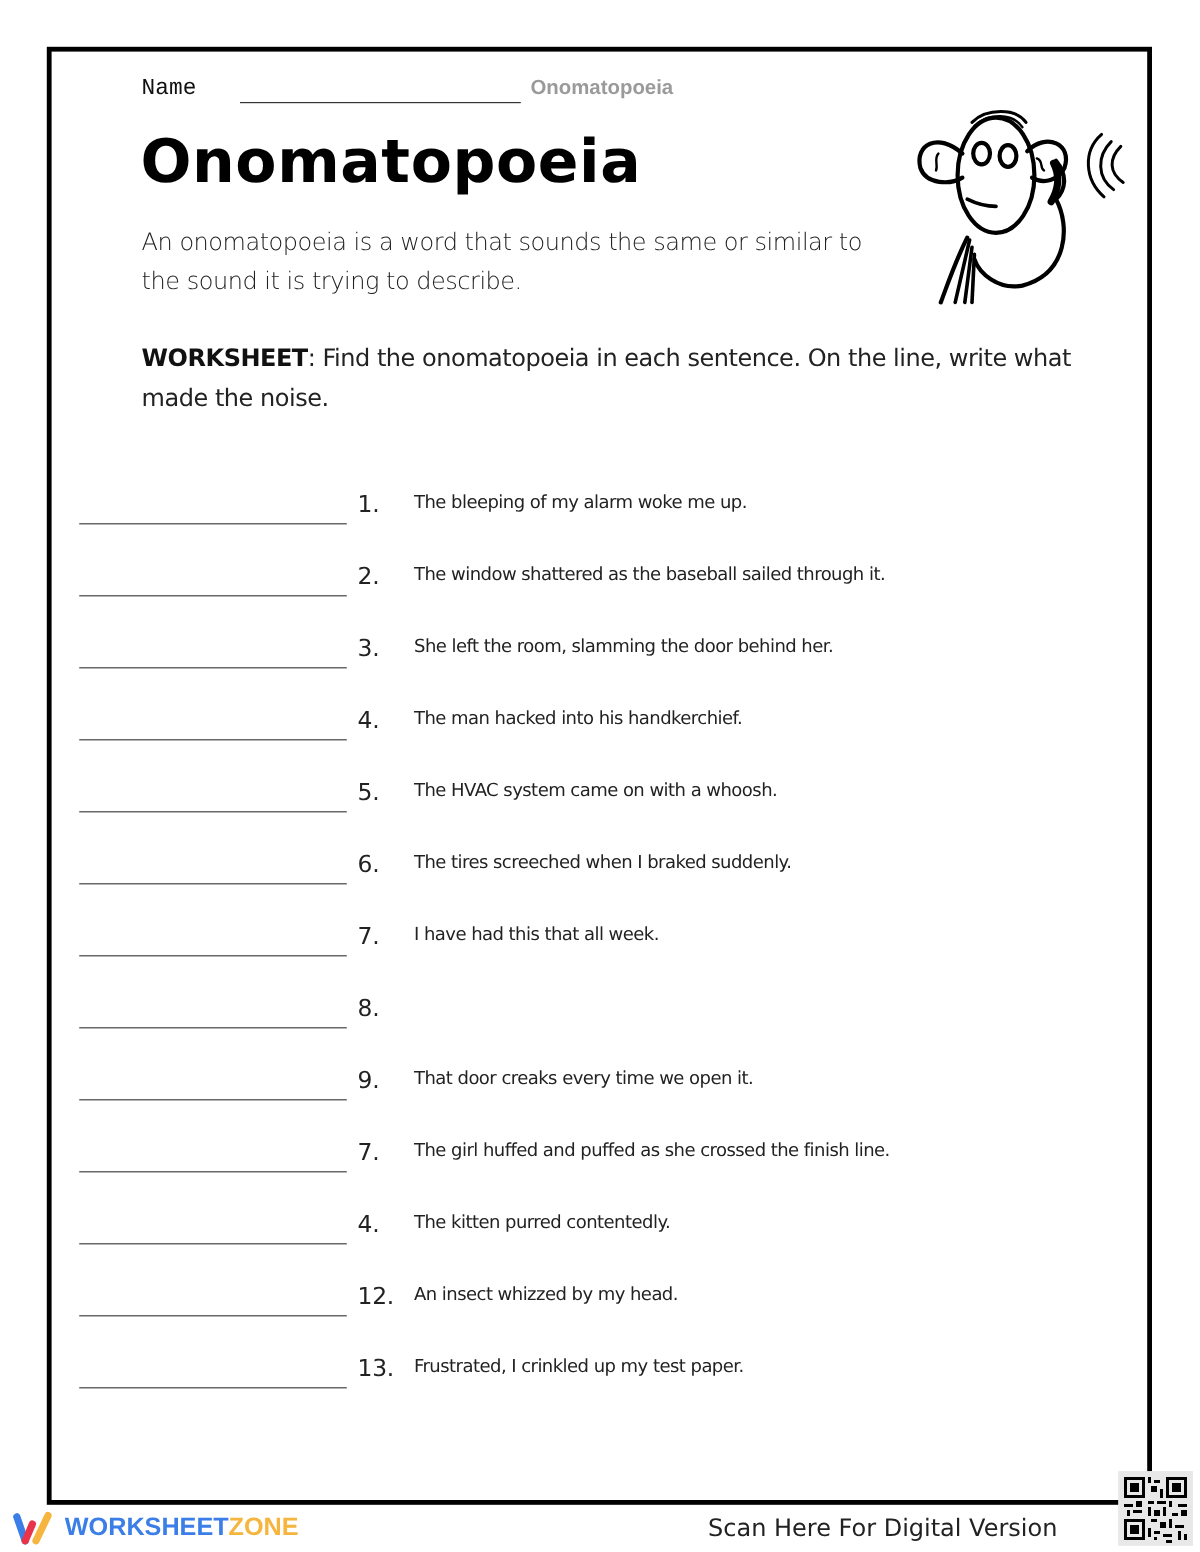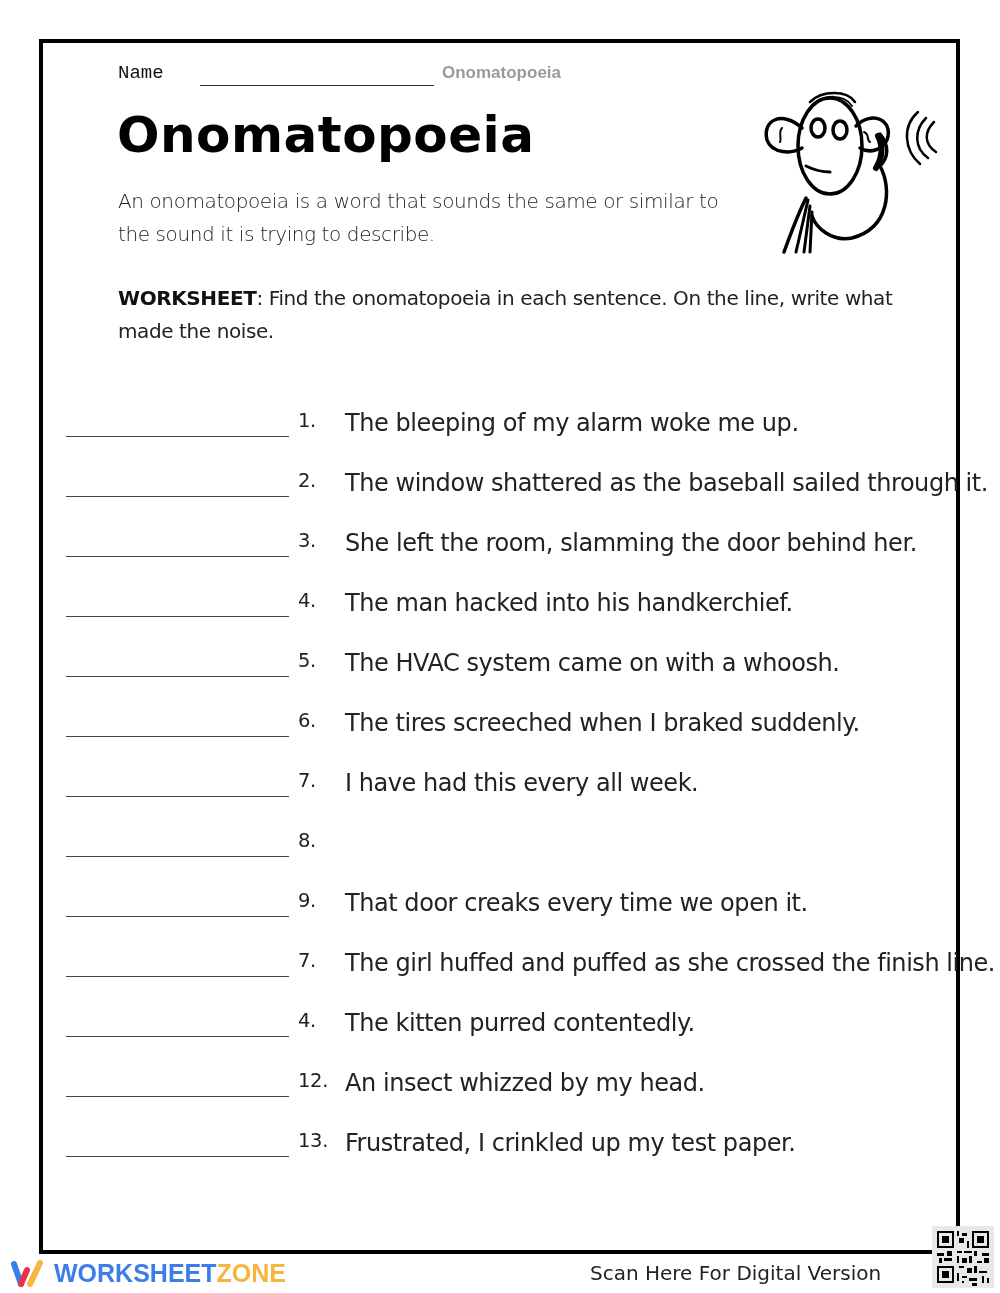--- a/index.html
+++ b/index.html
@@ -13,23 +13,23 @@
     .name-topic { position: absolute; left: 324px; top: 1px; font-family: "Liberation Sans", sans-serif; font-weight: bold; font-size: 17px; color: #9a9a9a; white-space: nowrap; }
     .title { position: absolute; left: 117px; top: 108px; font-family: "DejaVu Sans", sans-serif; font-weight: bold; font-size: 50px; letter-spacing: 0.5px; color: #000; margin: 0; line-height: 1.1; }
     .intro { position: absolute; left: 118px; top: 185px; width: 620px; font-size: 20px; line-height: 33px; color: #222; font-family: "DejaVu Sans", sans-serif; font-weight: 300; letter-spacing: -0.4px; }
     .directions { position: absolute; left: 118px; top: 282px; width: 790px; font-size: 20px; line-height: 33px; color: #222; letter-spacing: -0.4px; }
     .directions b { font-weight: bold; color: #111; }
     .illustration { position: absolute; left: 752px; top: 88px; width: 190px; height: 170px; }
     .q-list { position: absolute; left: 0; top: 400px; width: 1000px; }
     .q-row { position: absolute; left: 0; height: 40px; width: 1000px; }
     .q-line { position: absolute; left: 66px; top: 36px; width: 223px; border-bottom: 1.5px solid #444; }
     .q-num { position: absolute; left: 298px; top: 9px; font-size: 19.5px; color: #222; letter-spacing: -0.3px; }
-    .q-text { position: absolute; left: 345px; top: 9px; font-size: 24px; color: #222; white-space: nowrap; letter-spacing: -0.45px; }
+    .q-text { position: absolute; left: 345px; top: 9px; font-size: 15px; color: #222; white-space: nowrap; letter-spacing: -0.45px; }
     .footer-logo { position: absolute; left: 10px; top: 1258px; height: 30px; display: flex; align-items: center; }
-    .logo-text { font-family: "Liberation Sans", sans-serif; font-weight: bold; font-size: 25px; letter-spacing: 0px; margin-left: 8px; }
+    .logo-text { font-family: "Liberation Sans", sans-serif; font-weight: bold; font-size: 21px; letter-spacing: 0px; margin-left: 8px; }
     .logo-a { color: #3b7ee8; }
     .logo-b { color: #f5b53f; }
     .scan-text { position: absolute; left: 590px; top: 1261px; font-family: "DejaVu Sans", sans-serif; font-size: 20px; color: #222; white-space: nowrap; }
     .qr { position: absolute; left: 932px; top: 1226px; width: 62px; height: 62px; background: #e8e8e8; }
   </style>
 </head>
 <body>
 
 <div class="sheet"></div>
 
@@ -103,21 +103,21 @@
     <span class="q-text">The HVAC system came on with a whoosh.</span>
   </div>
   <div class="q-row" style="top:300px">
     <span class="q-line"></span>
     <span class="q-num">6.</span>
     <span class="q-text">The tires screeched when I braked suddenly.</span>
   </div>
   <div class="q-row" style="top:360px">
     <span class="q-line"></span>
     <span class="q-num">7.</span>
-    <span class="q-text">I have had this every all week.</span>
+    <span class="q-text">I have had this that all week.</span>
   </div>
   <div class="q-row" style="top:420px">
     <span class="q-line"></span>
     <span class="q-num">8.</span>
   </div>
   <div class="q-row" style="top:480px">
     <span class="q-line"></span>
     <span class="q-num">9.</span>
     <span class="q-text">That door creaks every time we open it.</span>
   </div>

